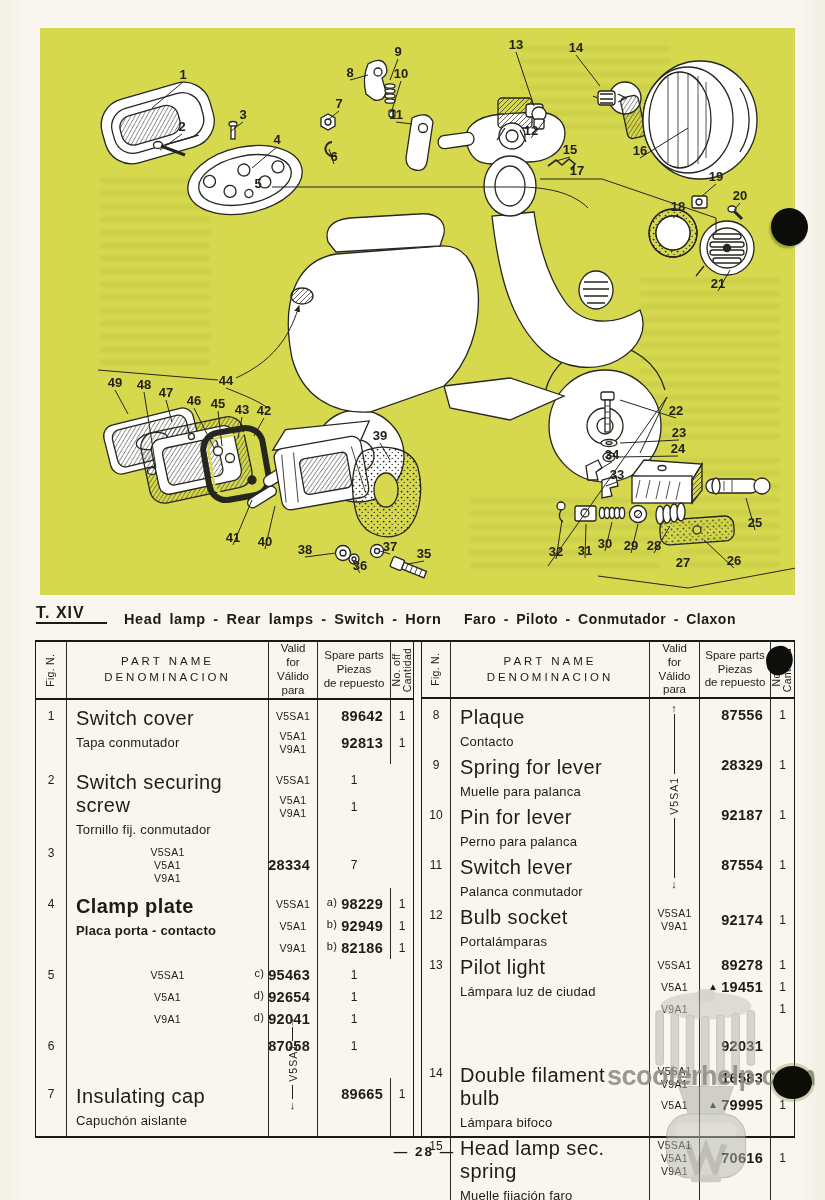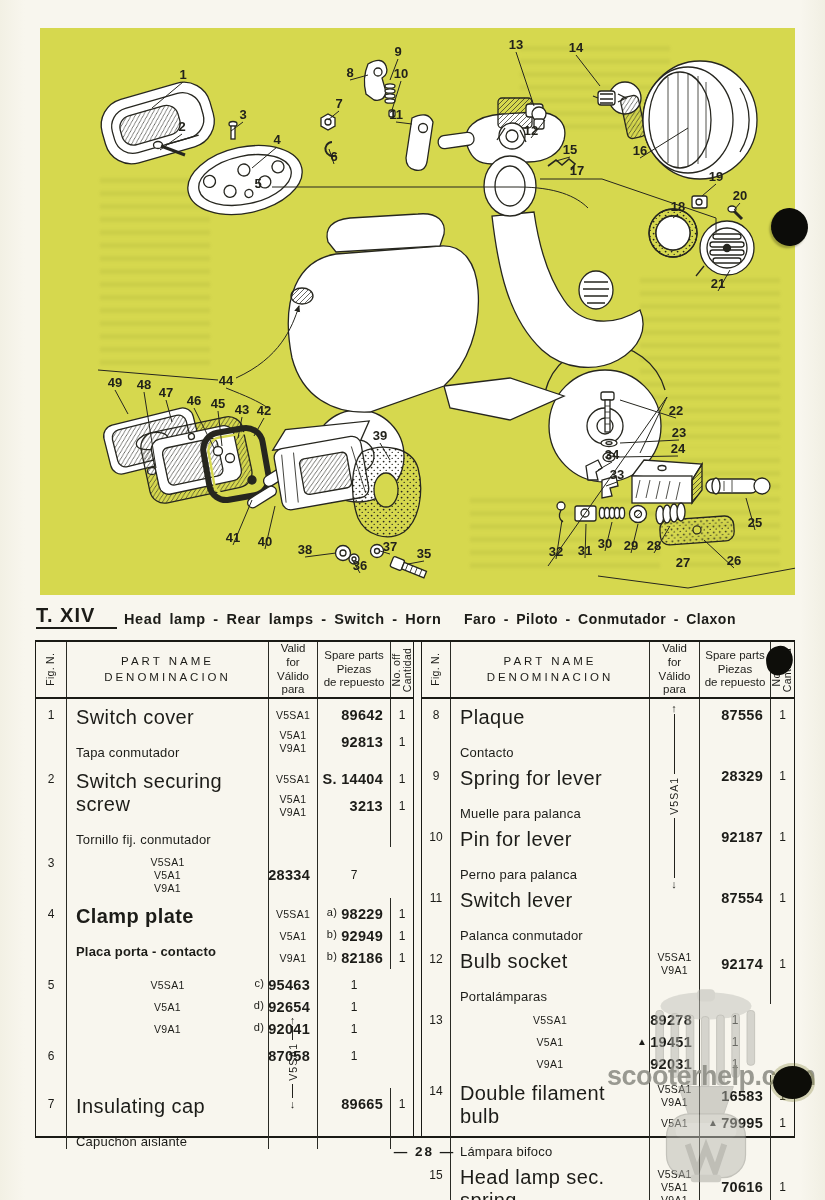--- a/index.html
+++ b/index.html
@@ -10,21 +10,21 @@
   
   .panel{position:absolute;left:40px;top:28px;width:755px;height:567px;background:#d6d84e;}
   .panel .ghost{position:absolute;filter:blur(1.5px);opacity:.55;
     background:repeating-linear-gradient(180deg,rgba(96,104,24,.16) 0 5px,rgba(96,104,24,0) 5px 13px);}
   .panel svg{position:absolute;inset:0;}
   .co{font:bold 13px "Liberation Sans",sans-serif;fill:#22221b;}
   .ldr{stroke:#26261f;stroke-width:1;fill:none;}
 
   
   .titlebar{position:absolute;left:0;top:604px;width:825px;height:34px;}
-  .t-tag{position:absolute;left:36px;top:0;font-size:20px;font-weight:bold;letter-spacing:1px;
+  .t-tag{position:absolute;left:36px;top:0;font-size:16px;font-weight:bold;letter-spacing:1px;
          border-bottom:2px solid #1d1d18;padding:0 22px 0 0;}
   .t-en{position:absolute;left:124px;top:7px;font-size:14.5px;font-weight:bold;letter-spacing:.6px;word-spacing:3px;}
   .t-es{position:absolute;left:464px;top:7px;font-size:14px;font-weight:bold;letter-spacing:.5px;word-spacing:3px;}
 
   
   .ptable{position:absolute;left:35px;top:640px;width:758px;height:494px;
           border-top:2.5px solid #1a1a15;border-bottom:2.5px solid #1a1a15;
           border-left:1.5px solid #1a1a15;border-right:1.5px solid #1a1a15;
           display:flex;background:transparent;z-index:1;}
   .tgroup{display:flex;flex-direction:column;}
@@ -41,21 +41,21 @@
   .rot{transform:rotate(-90deg);white-space:nowrap;font-size:10.5px;letter-spacing:.3px;}
   .rot div{line-height:11px;}
   .h-name{letter-spacing:3px;font-size:11.5px;}
   .h-name div{margin:1px 0;}
   .prow{display:grid;}
   .grid-l.prow{grid-template-columns:30px 1fr 49px 73px 23px;}
   .grid-r.prow{grid-template-columns:28px 1fr 50px 71px 24px;}
   .c-fig{font-size:12px;text-align:center;padding-top:9px;}
   .c-name{padding:7px 4px 0 9px;}
   .pn{font-size:20px;letter-spacing:.4px;}
-  .es{font-size:13px;margin-top:16px;letter-spacing:.2px;}
+  .es{font-size:13px;margin-top:5px;letter-spacing:.2px;}
   .bold .pn,.bold .es{font-weight:bold;}
   .c-valid,.c-part,.c-qty{padding-top:5px;display:flex;flex-direction:column;}
   .lb{display:flex;flex-direction:column;justify-content:center;}
   .vb{font-size:10.5px;line-height:13px;text-align:center;letter-spacing:.3px;}
   .pb{flex-direction:row;justify-content:flex-end;align-items:center;padding-right:7px;
       font-size:14.5px;font-weight:bold;letter-spacing:.3px;}
   .qb{font-size:12px;text-align:center;justify-content:center;}
   .pre{font-weight:400;font-size:11px;margin-right:4px;transform:translateY(-2px);display:inline-block;}
   .tri{font-size:10px;margin-right:3px;transform:translateY(-1px);display:inline-block;}
   .voverlay{position:absolute;display:flex;flex-direction:column;align-items:center;font-size:10.5px;}
@@ -533,28 +533,20 @@
             </div>
             <div class="c-valid bl">
               <div class="lb vb" style="min-height: 22px;">
                 <div>V5SA1</div>
               </div>
               <div class="lb vb" style="min-height: 32px;">
                 <div>V5A1</div>
                 <div>V9A1</div>
               </div>
             </div>
-            <div class="c-part bl">
-              <div class="lb pb" style="min-height: 22px;">
-                <span>S. 14404</span>
-              </div>
-              <div class="lb pb" style="min-height: 32px;">
-                <span>3213</span>
-              </div>
-            </div>
             <div class="c-qty bl">
               <div class="lb qb" style="min-height: 22px;">1</div>
               <div class="lb qb" style="min-height: 32px;">1</div>
             </div>
           </div>
           <div class="prow grid-l" style="min-height: 50px;">
             <div class="c-fig">3</div>
             <div class="c-valid bl">
               <div class="lb vb" style="min-height: 46px;">
                 <div>V5SA1</div>
@@ -801,40 +793,44 @@
               <div class="lb pb" style="min-height: 32px;">
                 <span>92174</span>
               </div>
             </div>
             <div class="c-qty bl">
               <div class="lb qb" style="min-height: 32px;">1</div>
             </div>
           </div>
           <div class="prow grid-r" style="min-height: 66px;">
             <div class="c-fig">13</div>
+            <div class="c-name bl">
+              <div class="pn">Pilot light</div>
+              <div class="es">Lámpara luz de ciudad</div>
+            </div>
             <div class="c-valid bl">
               <div class="lb vb" style="min-height: 22px;">
                 <div>V5SA1</div>
               </div>
               <div class="lb vb" style="min-height: 22px;">
                 <div>V5A1</div>
               </div>
               <div class="lb vb" style="min-height: 22px;">
                 <div>V9A1</div>
               </div>
             </div>
             <div class="c-part bl">
               <div class="lb pb" style="min-height: 22px;">
                 <span>89278</span>
               </div>
               <div class="lb pb" style="min-height: 22px;">
                 <span class="tri">▲</span>
                 <span>19451</span>
               </div>
-              <div class="lb pb" style="min-height: 22px;">
+              <div class="lb pb" style="min-height: 22px; margin-top: 37px;">
                 <span>92031</span>
               </div>
             </div>
             <div class="c-qty bl">
               <div class="lb qb" style="min-height: 22px;">1</div>
               <div class="lb qb" style="min-height: 22px;">1</div>
               <div class="lb qb" style="min-height: 22px;">1</div>
             </div>
           </div>
           <div class="prow grid-r" style="min-height: 58px;">

